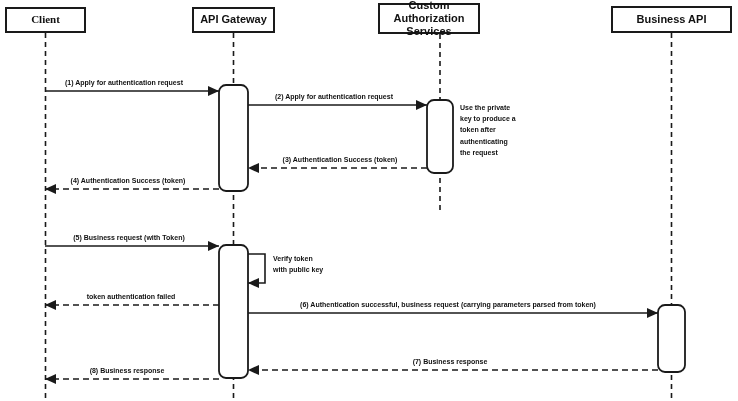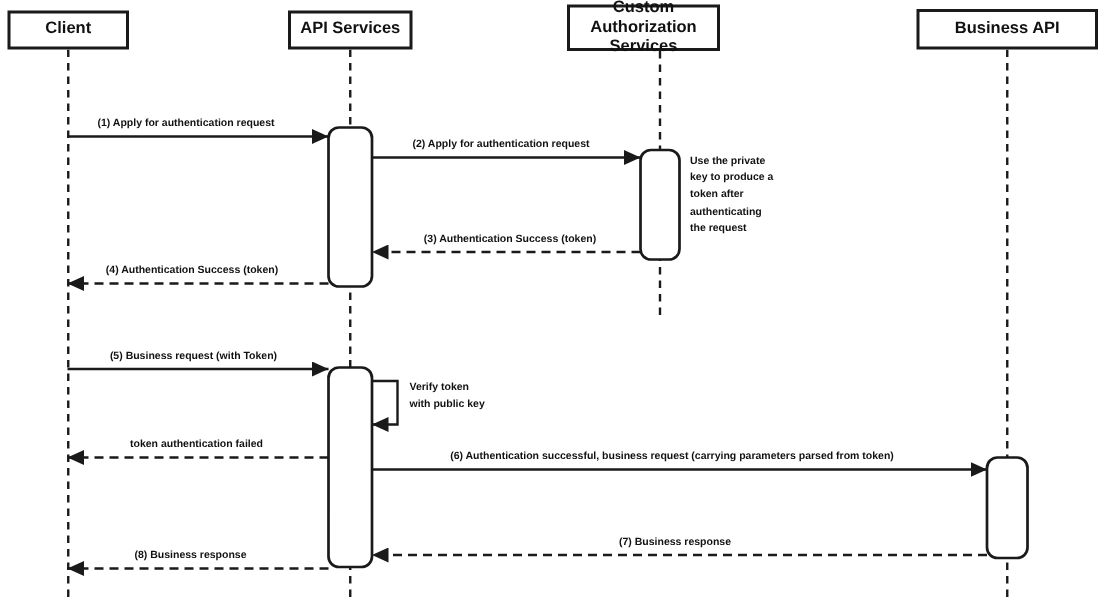--- a/index.html
+++ b/index.html
@@ -70,25 +70,25 @@
     <line x1="427" y1="168" x2="248" y2="168" stroke="#1a1a1a" stroke-width="1.6" stroke-dasharray="6,4" marker-end="url(#arrowhead)"></line>
     <line x1="219" y1="189" x2="45" y2="189" stroke="#1a1a1a" stroke-width="1.6" stroke-dasharray="6,4" marker-end="url(#arrowhead)"></line>
     <line x1="45" y1="246" x2="219" y2="246" stroke="#1a1a1a" stroke-width="1.6" marker-end="url(#arrowhead)"></line>
     <path d="M248,254 L265,254 L265,283 L248,283" fill="none" stroke="#1a1a1a" stroke-width="1.6" marker-end="url(#arrowhead)"></path>
     <line x1="219" y1="305" x2="45" y2="305" stroke="#1a1a1a" stroke-width="1.6" stroke-dasharray="6,4" marker-end="url(#arrowhead)"></line>
     <line x1="248" y1="313" x2="658" y2="313" stroke="#1a1a1a" stroke-width="1.6" marker-end="url(#arrowhead)"></line>
     <line x1="658" y1="370" x2="248" y2="370" stroke="#1a1a1a" stroke-width="1.6" stroke-dasharray="6,4" marker-end="url(#arrowhead)"></line>
     <line x1="219" y1="379" x2="45" y2="379" stroke="#1a1a1a" stroke-width="1.6" stroke-dasharray="6,4" marker-end="url(#arrowhead)"></line>
   </svg>
 
-  <div class="actor" style="left:5px;   top:7px; width:81px;  height:26px;">
+  <div class="actor" style="left:5px;   top:7px; width:81px;  height:26px;font-family:Liberation Serif, serif;">
     <span>Client</span>
   </div>
   <div class="actor" style="left:192px; top:7px; width:83px;  height:26px;">
-    <span>API Services</span>
+    <span>API Gateway</span>
   </div>
   <div class="actor" style="left:378px; top:3px; width:102px; height:31px; padding:0 2px;">
     <span>Custom Authorization Services</span>
   </div>
   <div class="actor" style="left:611px; top:6px; width:121px; height:27px;">
     <span>Business API</span>
   </div>
 
   <div class="msg-label" style="left:124px; top:79px;">(1) Apply for authentication request</div>
   <div class="msg-label" style="left:334px; top:93px;">(2) Apply for authentication request</div>

